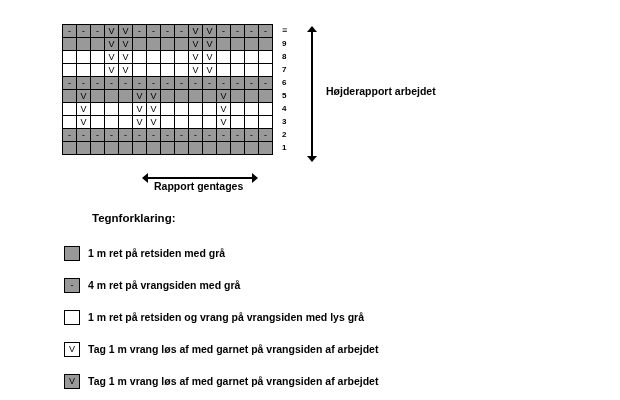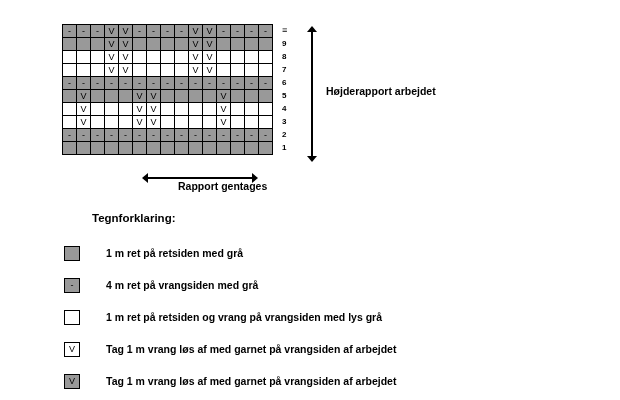--- a/index.html
+++ b/index.html
@@ -136,21 +136,21 @@
   .harrow .head-r {
     position: absolute;
     right: 0; top: 0.5px;
     width: 0; height: 0;
     border-top: 5px solid transparent;
     border-bottom: 5px solid transparent;
     border-left: 6px solid #000;
   }
   .hlabel {
     position: absolute;
-    left: 168px;
+    left: 144px;
     top: 180px;
     font-size: 10.5px;
     font-weight: bold;
     white-space: nowrap;
     padding-left: 10px;
   }
 
   
   .legend-title {
     position: absolute;
@@ -182,21 +182,21 @@
     line-height: 13px;
     font-family: "Liberation Sans", sans-serif;
     flex: 0 0 auto;
   }
   .swatch.s-gray  { background: #999999; }
   .swatch.s-dashg { background: #999999; }
   .swatch.s-white { background: #ffffff; }
   .swatch.s-vw    { background: #ffffff; }
   .swatch.s-vg    { background: #999999; }
   .legend-text {
-    margin-left: 26px;
+    margin-left: 8px;
     font-size: 10.5px;
     font-weight: bold;
     white-space: nowrap;
   }
 </style>
 </head>
 <body>
 
 <div id="chart-area">
 

